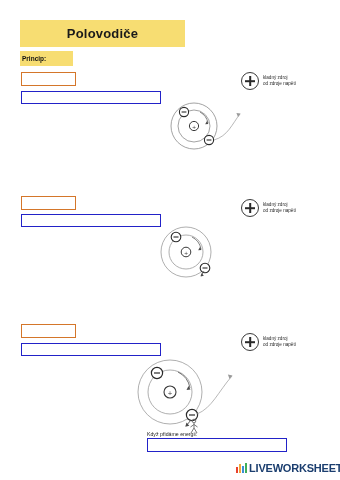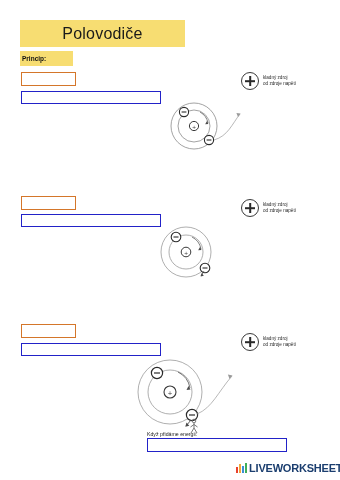--- a/index.html
+++ b/index.html
@@ -9,21 +9,21 @@
     -webkit-font-smoothing:antialiased;
   }
   .page{position:relative;width:340px;height:480px;background:#fff;}
 
   
   .title-banner{
     position:absolute;left:20px;top:20px;width:165px;height:27px;
     background:#f7dd72;display:flex;align-items:center;justify-content:center;
   }
   .title-banner .title-text{
-    font-size:16px;font-weight:normal;color:#1a1a1a;letter-spacing:.2px;
+    font-size:13px;font-weight:bold;color:#1a1a1a;letter-spacing:.2px;
   }
 
   
   .princip-chip{
     position:absolute;left:20px;top:51px;width:53px;height:15px;
     background:#f7dd72;display:flex;align-items:center;
   }
   .princip-chip .princip-text{
     font-size:6.5px;font-weight:bold;color:#111;padding-left:2px;
   }

